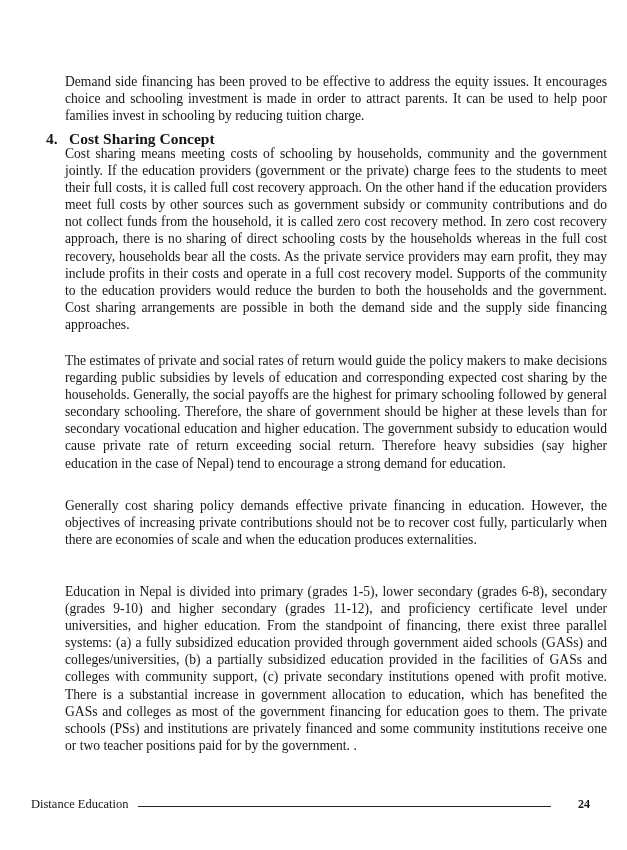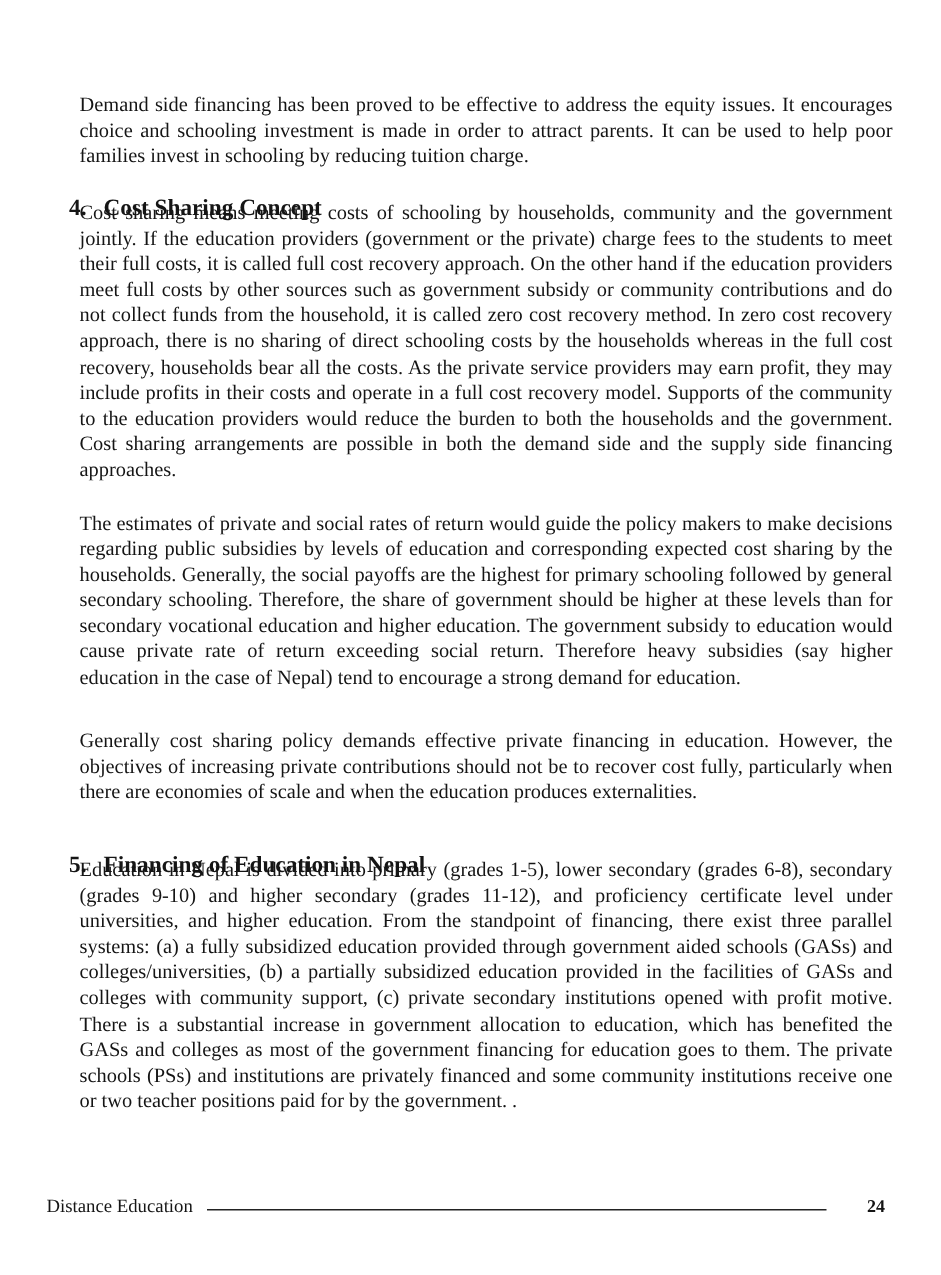--- a/index.html
+++ b/index.html
@@ -3,21 +3,21 @@
 <meta charset="utf-8">
 <style>
   html, body { margin: 0; padding: 0; }
   body {
     width: 627px; height: 850px; background: #ffffff; position: relative; overflow: hidden;
     font-family: "Liberation Serif", "DejaVu Serif", serif; color: #151515;
   }
   .page { position: absolute; left: 0; top: 0; width: 627px; height: 850px; }
   .para {
     position: absolute; left: 53px; width: 542px;
-    font-size: 13.6px; line-height: 17.1px; text-align: justify; margin: 0;
+    font-size: 13.6px; line-height: 17.1px; text-align: justify; margin: 12px;
   }
   .heading {
     position: absolute; left: 30px; font-weight: bold; font-size: 15.5px; line-height: 18px; margin: 16px;
   }
   .heading .num { display: inline-block; width: 23px; }
   .footer-label { position: absolute; left: 31px; top: 797px; font-size: 12.5px; }
   .footer-rule { position: absolute; left: 138px; top: 806px; width: 413px; height: 1px; background: #222; }
   .page-num { position: absolute; left: 578px; top: 797px; font-size: 12px; font-weight: bold; }
 </style>
 </head>
@@ -28,23 +28,20 @@
   <p class="para" style="top:61px;">Demand side financing has been proved to be effective to address the equity issues. It encourages choice and schooling investment is made in order to attract parents. It can be used to help poor families invest in schooling by reducing tuition charge.</p>
 
   <h2 class="heading" style="top:114px;">
     <span class="num">4.</span><span>Cost Sharing Concept</span>
   </h2>
 
   <p class="para" style="top:133px;">Cost sharing means meeting costs of schooling by households, community and the government jointly. If the education providers (government or the private) charge fees to the students to meet their full costs, it is called full cost recovery approach. On the other hand if the education providers meet full costs by other sources such as government subsidy or community contributions and do not collect funds from the household, it is called zero cost recovery method.  In zero cost recovery approach, there is no sharing of direct schooling costs by the households whereas in the full cost recovery, households bear all the costs. As the private service providers may earn profit, they may include profits in their costs and operate in a full cost recovery model. Supports of the community to the education providers would reduce the burden to both the households and the government. Cost sharing arrangements are possible in both the demand side and the supply side financing approaches.</p>
   <p class="para" style="top:340px;">The estimates of private and social rates of return would guide the policy makers to make decisions regarding public subsidies by levels of education and corresponding expected cost sharing by the households. Generally, the social payoffs are the highest for primary schooling followed by general secondary schooling. Therefore, the share of government should be higher at these levels than for secondary vocational education and higher education. The government subsidy to education would cause private rate of return exceeding social return. Therefore heavy subsidies (say higher education in the case of Nepal) tend to encourage a strong demand for education.</p>
   <p class="para" style="top:485px;">Generally cost sharing policy demands effective private financing in education. However, the objectives of increasing private contributions should not be to recover cost fully, particularly when there are economies of scale and when the education produces externalities.</p>
 
-  <h2 class="heading" style="top:552px;">
-    <span class="num">5.</span><span>Financing of Education in Nepal</span>
-  </h2>
 
   <p class="para" style="top:571px;">Education in Nepal is divided into primary (grades 1-5), lower secondary (grades 6-8), secondary (grades 9-10) and higher secondary (grades 11-12), and proficiency certificate level under universities, and higher education.  From the standpoint of financing, there exist three parallel systems: (a) a fully subsidized education provided through government aided schools (GASs) and colleges/universities, (b) a partially subsidized education provided in the facilities of GASs and colleges with community support, (c) private secondary institutions opened with profit motive.  There is a substantial increase in government allocation to education, which has benefited the GASs and colleges as most of the government financing for education goes to them.  The private schools (PSs) and institutions are privately financed and some community institutions receive one or two teacher positions paid for by the government.  .</p>
 
   <div class="footer-label">Distance Education</div>
   <div class="footer-rule"></div>
   <div class="page-num">24</div>
 
 </div>
 
 </body></html>

